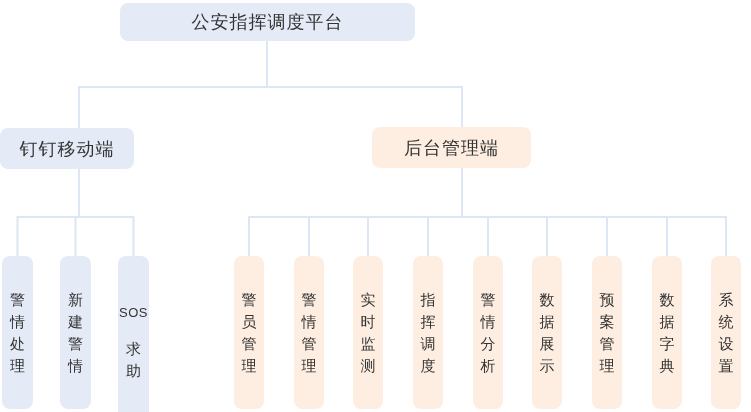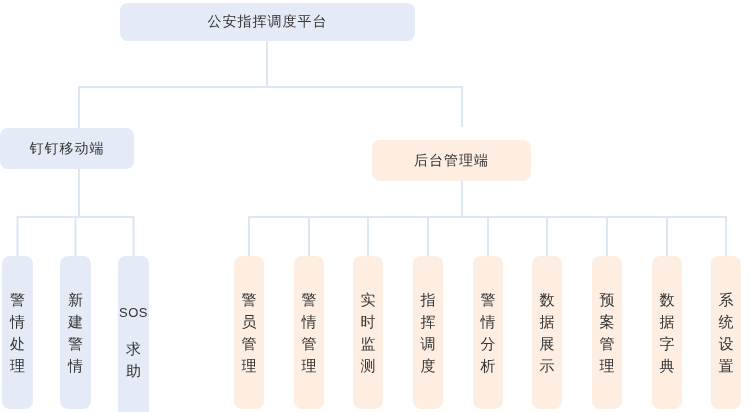--- a/index.html
+++ b/index.html
@@ -27,21 +27,21 @@
     stroke: var(--line);
     stroke-width: 2;
     fill: none;
   }
   .node {
     position: absolute;
     border-radius: 8px;
     display: flex;
     align-items: center;
     justify-content: center;
-    font-size: 14px;
+    font-size: 18px;
     letter-spacing: 1px;
   }
   .blue   { background: var(--node_blue); }
   .orange { background: var(--node_orange); }
   .leaf {
     flex-direction: column;
     font-size: 15px;
     letter-spacing: 0;
   }
   .leaf div {
@@ -74,21 +74,21 @@
     <path d="M488,217 V256"></path>
     <path d="M547,217 V256"></path>
     <path d="M607,217 V256"></path>
     <path d="M667,217 V256"></path>
   </svg>
 
   <div class="node blue" style="left:120px; top:3px; width:295px; height:38px;">公安指挥调度平台</div>
 
   <div class="node blue" style="left:0px; top:128px; width:134px; height:41px;">钉钉移动端</div>
 
-  <div class="node orange" style="left:372px; top:140px; width:159px; height:41px;">后台管理端</div>
+  <div class="node orange" style="left:372px; top:127px; width:159px; height:41px;">后台管理端</div>
 
   <div class="node blue leaf" style="left:2px; top:256px; width:31px; height:153px;">
       <div>警</div>
       <div>情</div>
       <div>处</div>
       <div>理</div>
     </div>
   <div class="node blue leaf" style="left:60px; top:256px; width:31px; height:153px;">
       <div>新</div>
       <div>建</div>

